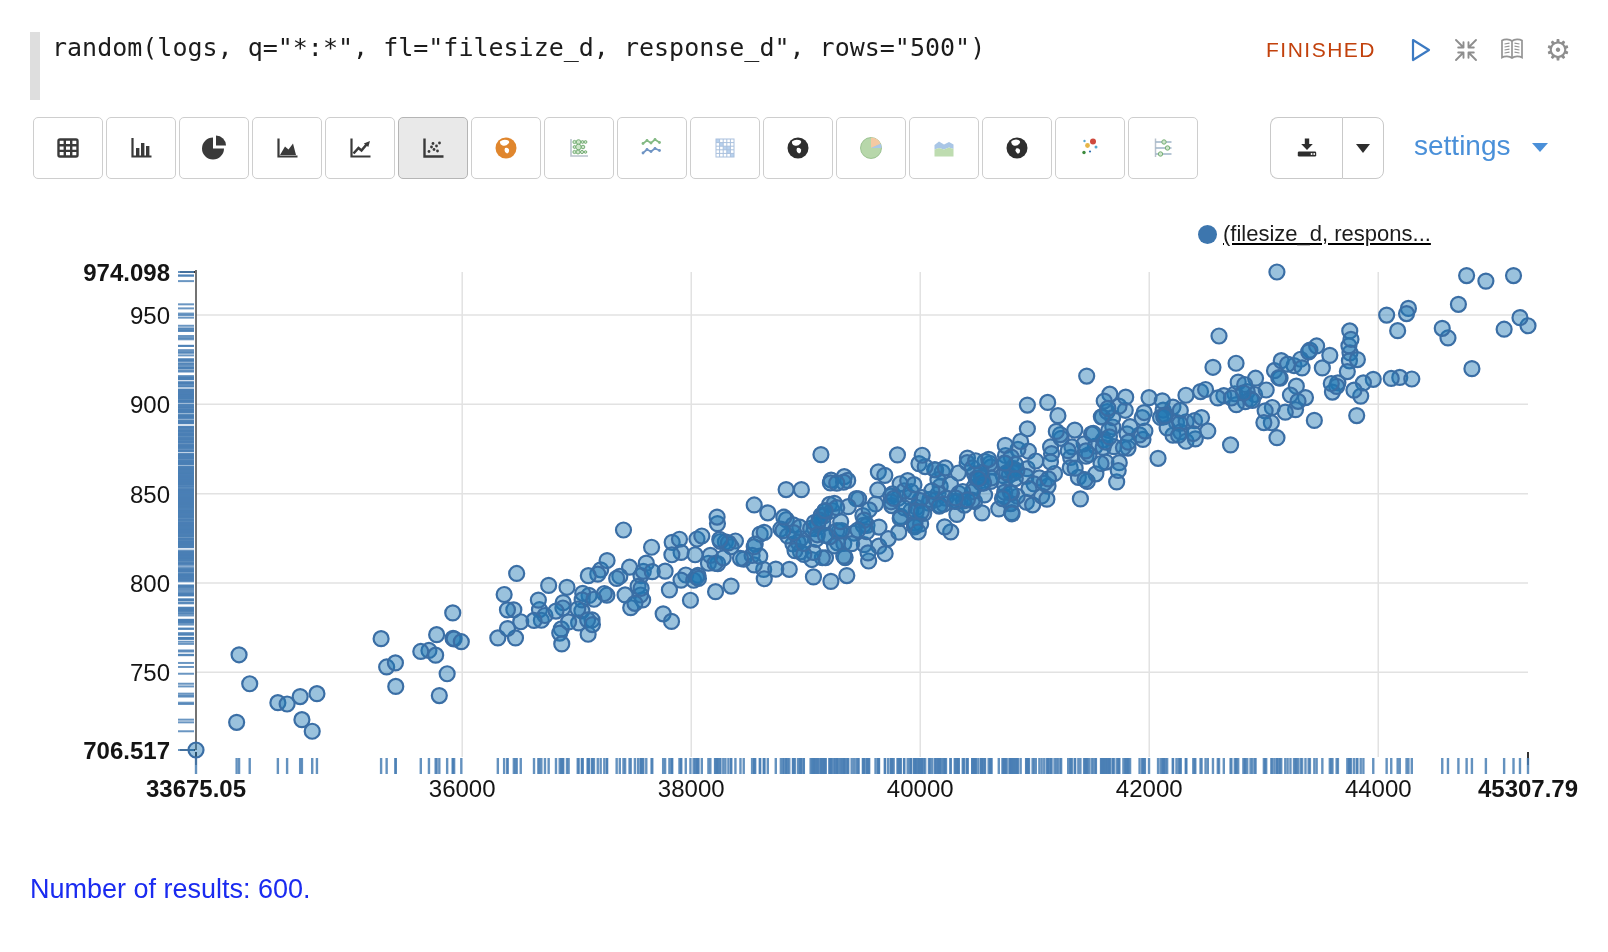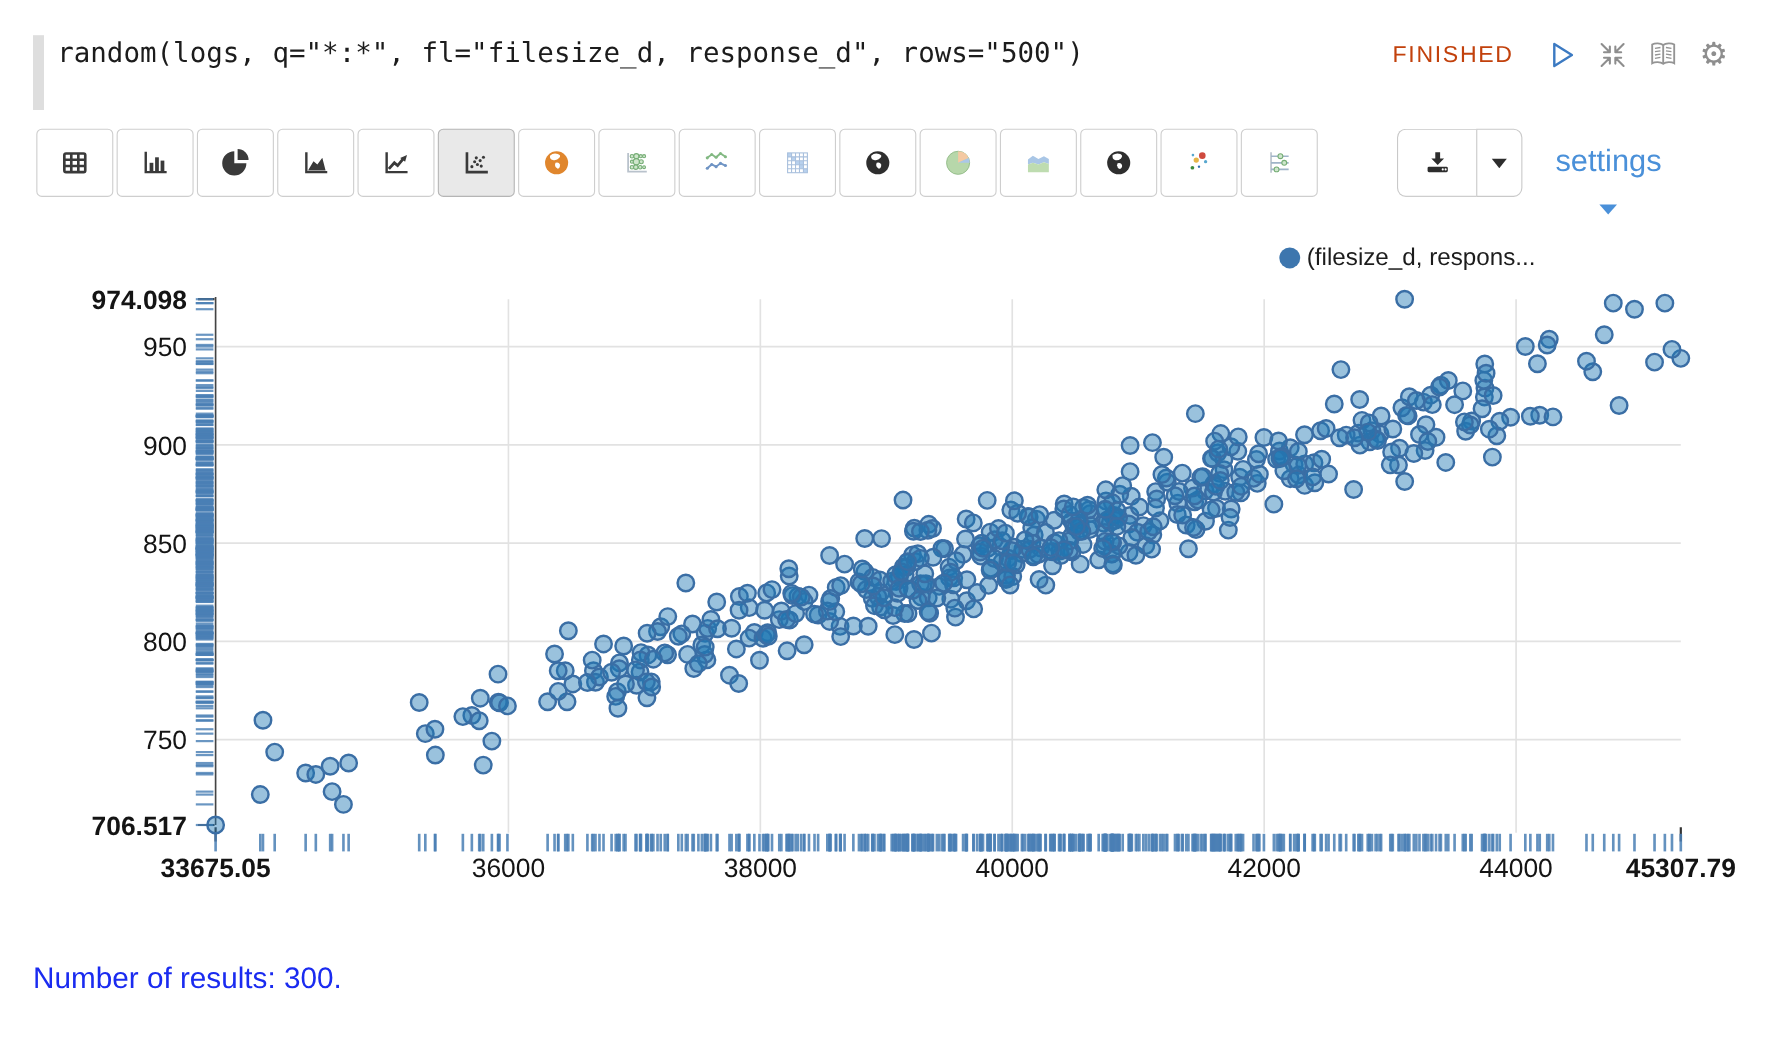--- a/index.html
+++ b/index.html
@@ -21,26 +21,26 @@
   .viz-btn{width:70px;height:62px;background:#fff;border:1px solid #cecece;border-radius:5px;
            display:flex;align-items:center;justify-content:center;padding:0;cursor:pointer;}
   .viz-btn.selected{background:#e9e9e9;border-color:#b5b5b5;}
   .dl-group{position:absolute;left:1270px;top:117px;display:flex;}
   .dl-main{width:72px;height:62px;background:#fff;border:1px solid #c9c9c9;border-right:none;
            border-radius:8px 0 0 8px;display:flex;align-items:center;justify-content:center;cursor:pointer;}
   .dl-caret{width:42px;height:62px;background:#fff;border:1px solid #c9c9c9;
             border-radius:0 8px 8px 0;display:flex;align-items:center;justify-content:center;cursor:pointer;}
   .settings-link{position:absolute;left:1414px;top:130px;font-size:28px;color:#4a90d9;
                  display:flex;align-items:center;gap:21px;cursor:pointer;background:none;border:none;padding:0;
-                 font-family:"Liberation Sans",sans-serif;flex-direction:column;}
+                 font-family:"Liberation Sans",sans-serif;}
   .settings-caret{width:0;height:0;border-left:8px solid transparent;border-right:8px solid transparent;
                   border-top:9px solid #4a90d9;display:inline-block;margin-top:3px;}
 
   
-  .legend{position:absolute;left:1163px;top:221px;display:flex;align-items:center;gap:6px;cursor:pointer;}
+  .legend{position:absolute;left:1198px;top:221px;display:flex;align-items:center;gap:6px;cursor:pointer;text-decoration:underline;}
   .legend-dot{width:19px;height:19px;border-radius:50%;background:#3d76ae;}
   .legend-label{font-size:22px;color:#1c1c1c;}
   #chart-wrap{position:absolute;left:0;top:245px;width:1600px;height:570px;}
 
   
   .results{position:absolute;left:30px;top:874px;font-size:27px;color:#1a2bf0;}
 
   .icon{display:block;}
 </style>
 </head>
@@ -1788,13 +1788,13 @@
       <text x="462.2170219569935" y="552" text-anchor="middle" fill="#141414" font-size="24" font-family="&quot;Liberation Sans&quot;,sans-serif" font-weight="normal">36000</text>
       <text x="691.2258367332199" y="552" text-anchor="middle" fill="#141414" font-size="24" font-family="&quot;Liberation Sans&quot;,sans-serif" font-weight="normal">38000</text>
       <text x="920.2346515094465" y="552" text-anchor="middle" fill="#141414" font-size="24" font-family="&quot;Liberation Sans&quot;,sans-serif" font-weight="normal">40000</text>
       <text x="1149.2434662856726" y="552" text-anchor="middle" fill="#141414" font-size="24" font-family="&quot;Liberation Sans&quot;,sans-serif" font-weight="normal">42000</text>
       <text x="1378.2522810618993" y="552" text-anchor="middle" fill="#141414" font-size="24" font-family="&quot;Liberation Sans&quot;,sans-serif" font-weight="normal">44000</text>
       <text x="196" y="552" text-anchor="middle" fill="#141414" font-size="24" font-family="&quot;Liberation Sans&quot;,sans-serif" font-weight="bold">33675.05</text>
       <text x="1528" y="552" text-anchor="middle" fill="#141414" font-size="24" font-family="&quot;Liberation Sans&quot;,sans-serif" font-weight="bold">45307.79</text>
     </svg>
 </div>
 
-<div class="results">Number of results: 300.</div>
+<div class="results">Number of results: 600.</div>
 
 </body></html>

